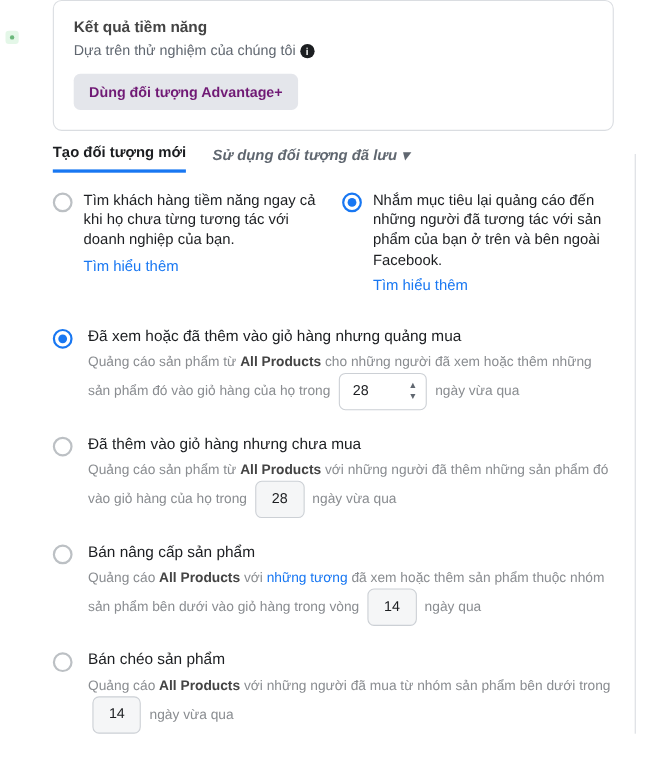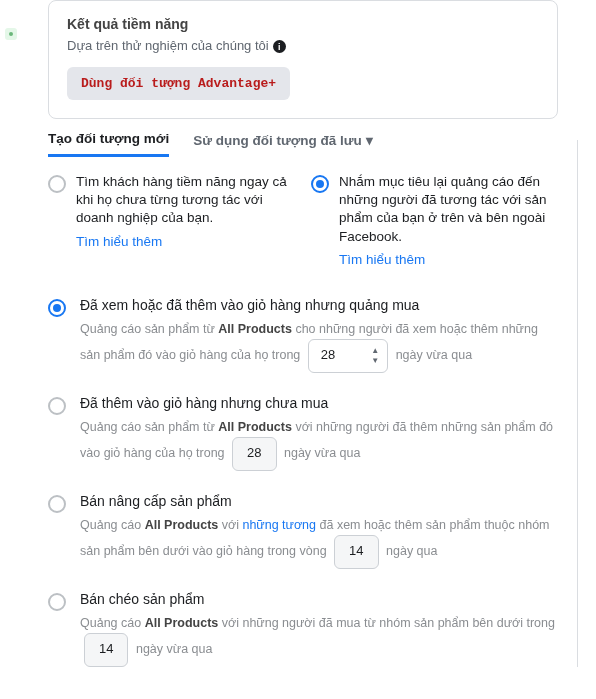--- a/index.html
+++ b/index.html
@@ -5,25 +5,25 @@
 *{box-sizing:border-box;margin:0;padding:0;}
 body{font-family:Helvetica,Arial,sans-serif;background:#fff;color:#1c1e21;width:596px;height:699px;overflow:hidden;}
 .outer{padding:0 38px 0 38px;position:relative;}
 .sidedot{position:absolute;left:5px;top:28px;width:12px;height:12px;border-radius:3px;background:#e4f7e8;display:flex;align-items:center;justify-content:center;}
 .sidedot::after{content:"";width:4px;height:4px;border-radius:50%;background:#6bb77b;}
 .card{border:1px solid #dadde1;border-radius:8px;padding:15px 18px 18px 18px;margin-left:10px;margin-bottom:12px;}
 .card-title{font-weight:700;font-size:14px;color:#444;margin-bottom:6px;}
 .line1{font-size:13px;color:#606770;margin-bottom:6px;}
 .line1 b{color:#1c1e21;}
 .line2{font-size:13px;color:#606770;margin-bottom:14px;display:flex;align-items:flex-end;gap:4px;}
-.cta{display:inline-block;background:#e4e6eb;border:none;border-radius:6px;padding:9px 14px;font-weight:600;font-size:13px;color:#b91c1c;cursor:pointer;font-family:Liberation Mono, monospace;}
+.cta{display:inline-block;background:#e4e6eb;border:none;border-radius:6px;padding:9px 14px;font-weight:600;font-size:13px;color:#701a75;cursor:pointer;}
 .tabs{display:flex;gap:24px;margin-left:10px;margin-bottom:16px;border-bottom:0;}
 .tab{font-size:13.5px;padding-bottom:8px;font-weight:600;cursor:pointer;}
 .tab.active{color:#1c1e21;border-bottom:3px solid #1877f2;}
-.tab.inactive{color:#606770;display:flex;align-items:center;gap:4px;}
+.tab.inactive{color:#606770;display:flex;align-items:center;gap:4px;font-style:italic;}
 .chev{display:inline-block;}
 .radio2{display:flex;gap:16px;margin-left:10px;margin-bottom:30px;}
 .rcol{flex:1;display:flex;gap:10px;}
 .rcirc{width:18px;height:18px;border:2px solid #bcc0c4;border-radius:50%;flex-shrink:0;margin-top:2px;}
 .rcirc.on{border-color:#1877f2;display:flex;align-items:center;justify-content:center;}
 .rcirc.on::after{content:"";width:8px;height:8px;background:#1877f2;border-radius:50%;}
 .rtext{font-size:13.5px;line-height:1.35;color:#1c1e21;}
 .link{color:#1877f2;font-size:13.5px;margin-top:6px;display:block;cursor:pointer;}
 .retarget{margin-left:10px;margin-top:14px;}
 .ritem{display:flex;gap:14px;margin-bottom:22px;}

